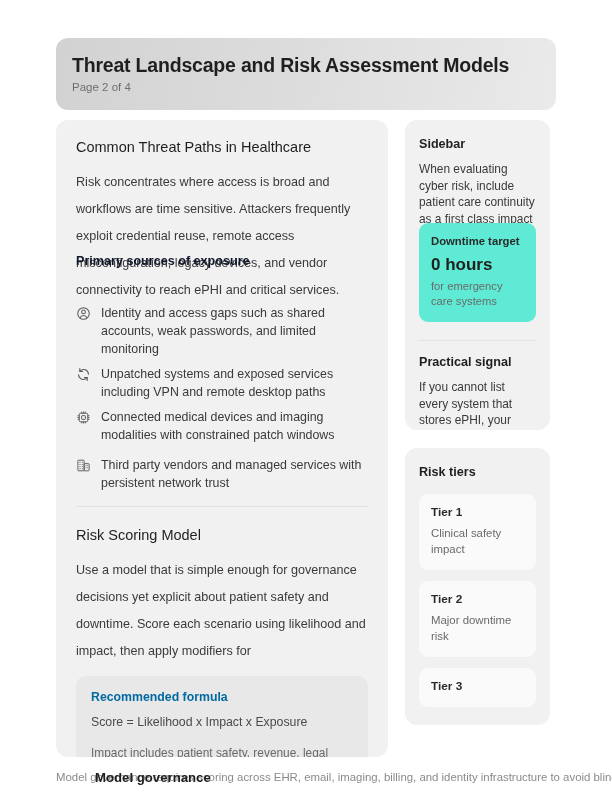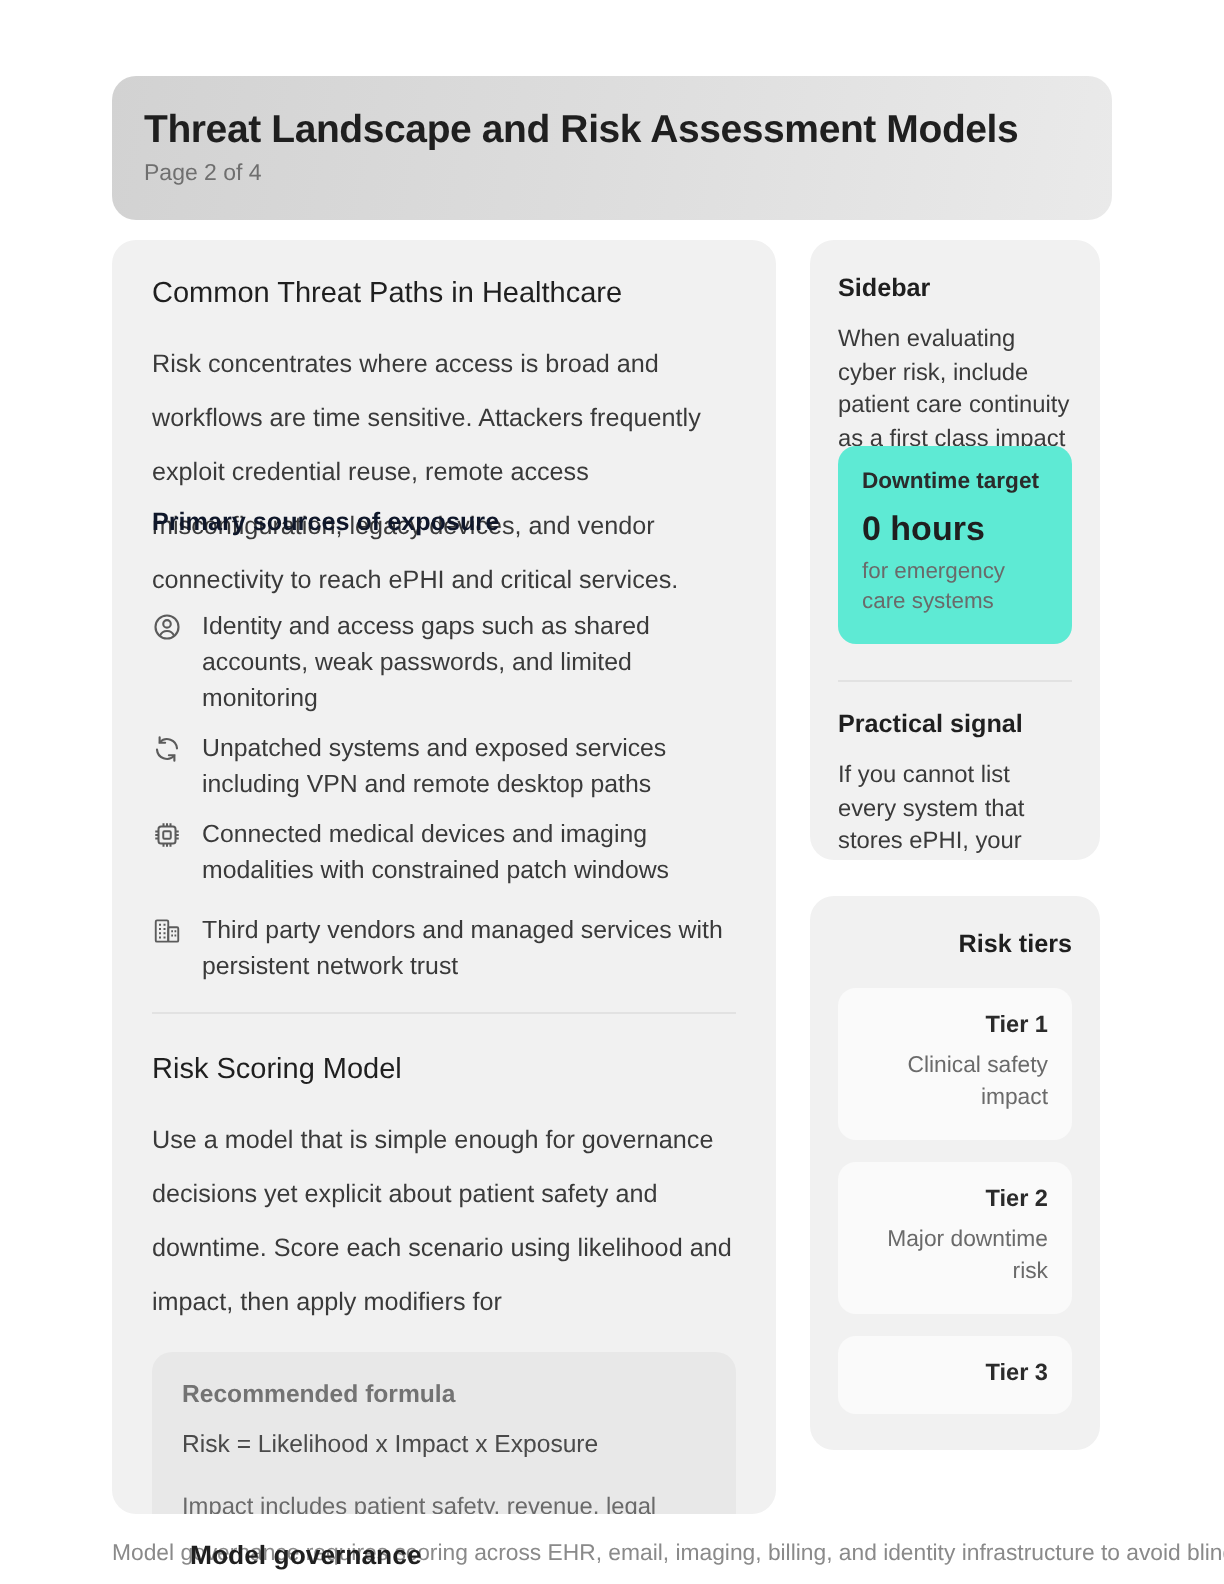--- a/index.html
+++ b/index.html
@@ -132,21 +132,21 @@
   
   .callout {
     background: #e8e8e8;
     border-radius: 10px;
     padding: 13px 15px 15px 15px;
     box-sizing: border-box;
   }
   .callout-title {
     font-size: 12.3px;
     font-weight: bold;
-    color: #737373;
+    color: #0369a1;
     line-height: 16px;
   }
   .callout-formula {
     margin-top: 9px;
     font-size: 12.3px;
     color: #4a4a4a;
     line-height: 17px;
   }
   .callout-note {
     margin-top: 14px;
@@ -321,21 +321,21 @@
       </ul>
 
       <div class="divider" style="margin-top:14px;"></div>
 
       <div class="h2" style="margin-top:19px;">Risk Scoring Model</div>
 
       <div class="body" style="margin-top:13px;">Use a model that is simple enough for governance decisions yet explicit about patient safety and downtime. Score each scenario using likelihood and impact, then apply modifiers for</div>
 
       <div class="callout" style="margin-top:11px; width:292px;">
         <div class="callout-title">Recommended formula</div>
-        <div class="callout-formula">Risk = Likelihood x Impact x Exposure</div>
+        <div class="callout-formula">Score = Likelihood x Impact x Exposure</div>
         <div class="callout-note">Impact includes patient safety, revenue, legal exposure, and operational downtime</div>
       </div>
 
     </div>
   </div>
 
   <div class="side-col">
 
     <div class="side-card" style="height:310px;">
       <div class="side-title">Sidebar</div>
@@ -346,21 +346,21 @@
         <div class="stat-value">0 hours</div>
         <div class="stat-sub">for emergency care systems</div>
       </div>
 
       <div class="side-divider" style="position:relative; top:-12px;"></div>
 
       <div class="side-title" style="position:relative; top:-12px;">Practical signal</div>
       <div class="side-body" style="position:relative; top:-12px;">If you cannot list every system that stores ePHI, your exposure factor is likely understated.</div>
     </div>
 
-    <div class="side-card" style="margin-top:18px; padding-bottom:18px;text-align:right;">
+    <div class="side-card" style="margin-top:18px; padding-bottom:18px;">
       <div class="side-title">Risk tiers</div>
 
       <div class="tier-card" style="margin-top:14px;">
         <div class="tier-name">Tier 1</div>
         <div class="tier-desc">Clinical safety impact</div>
       </div>
 
       <div class="tier-card">
         <div class="tier-name">Tier 2</div>
         <div class="tier-desc">Major downtime risk</div>

